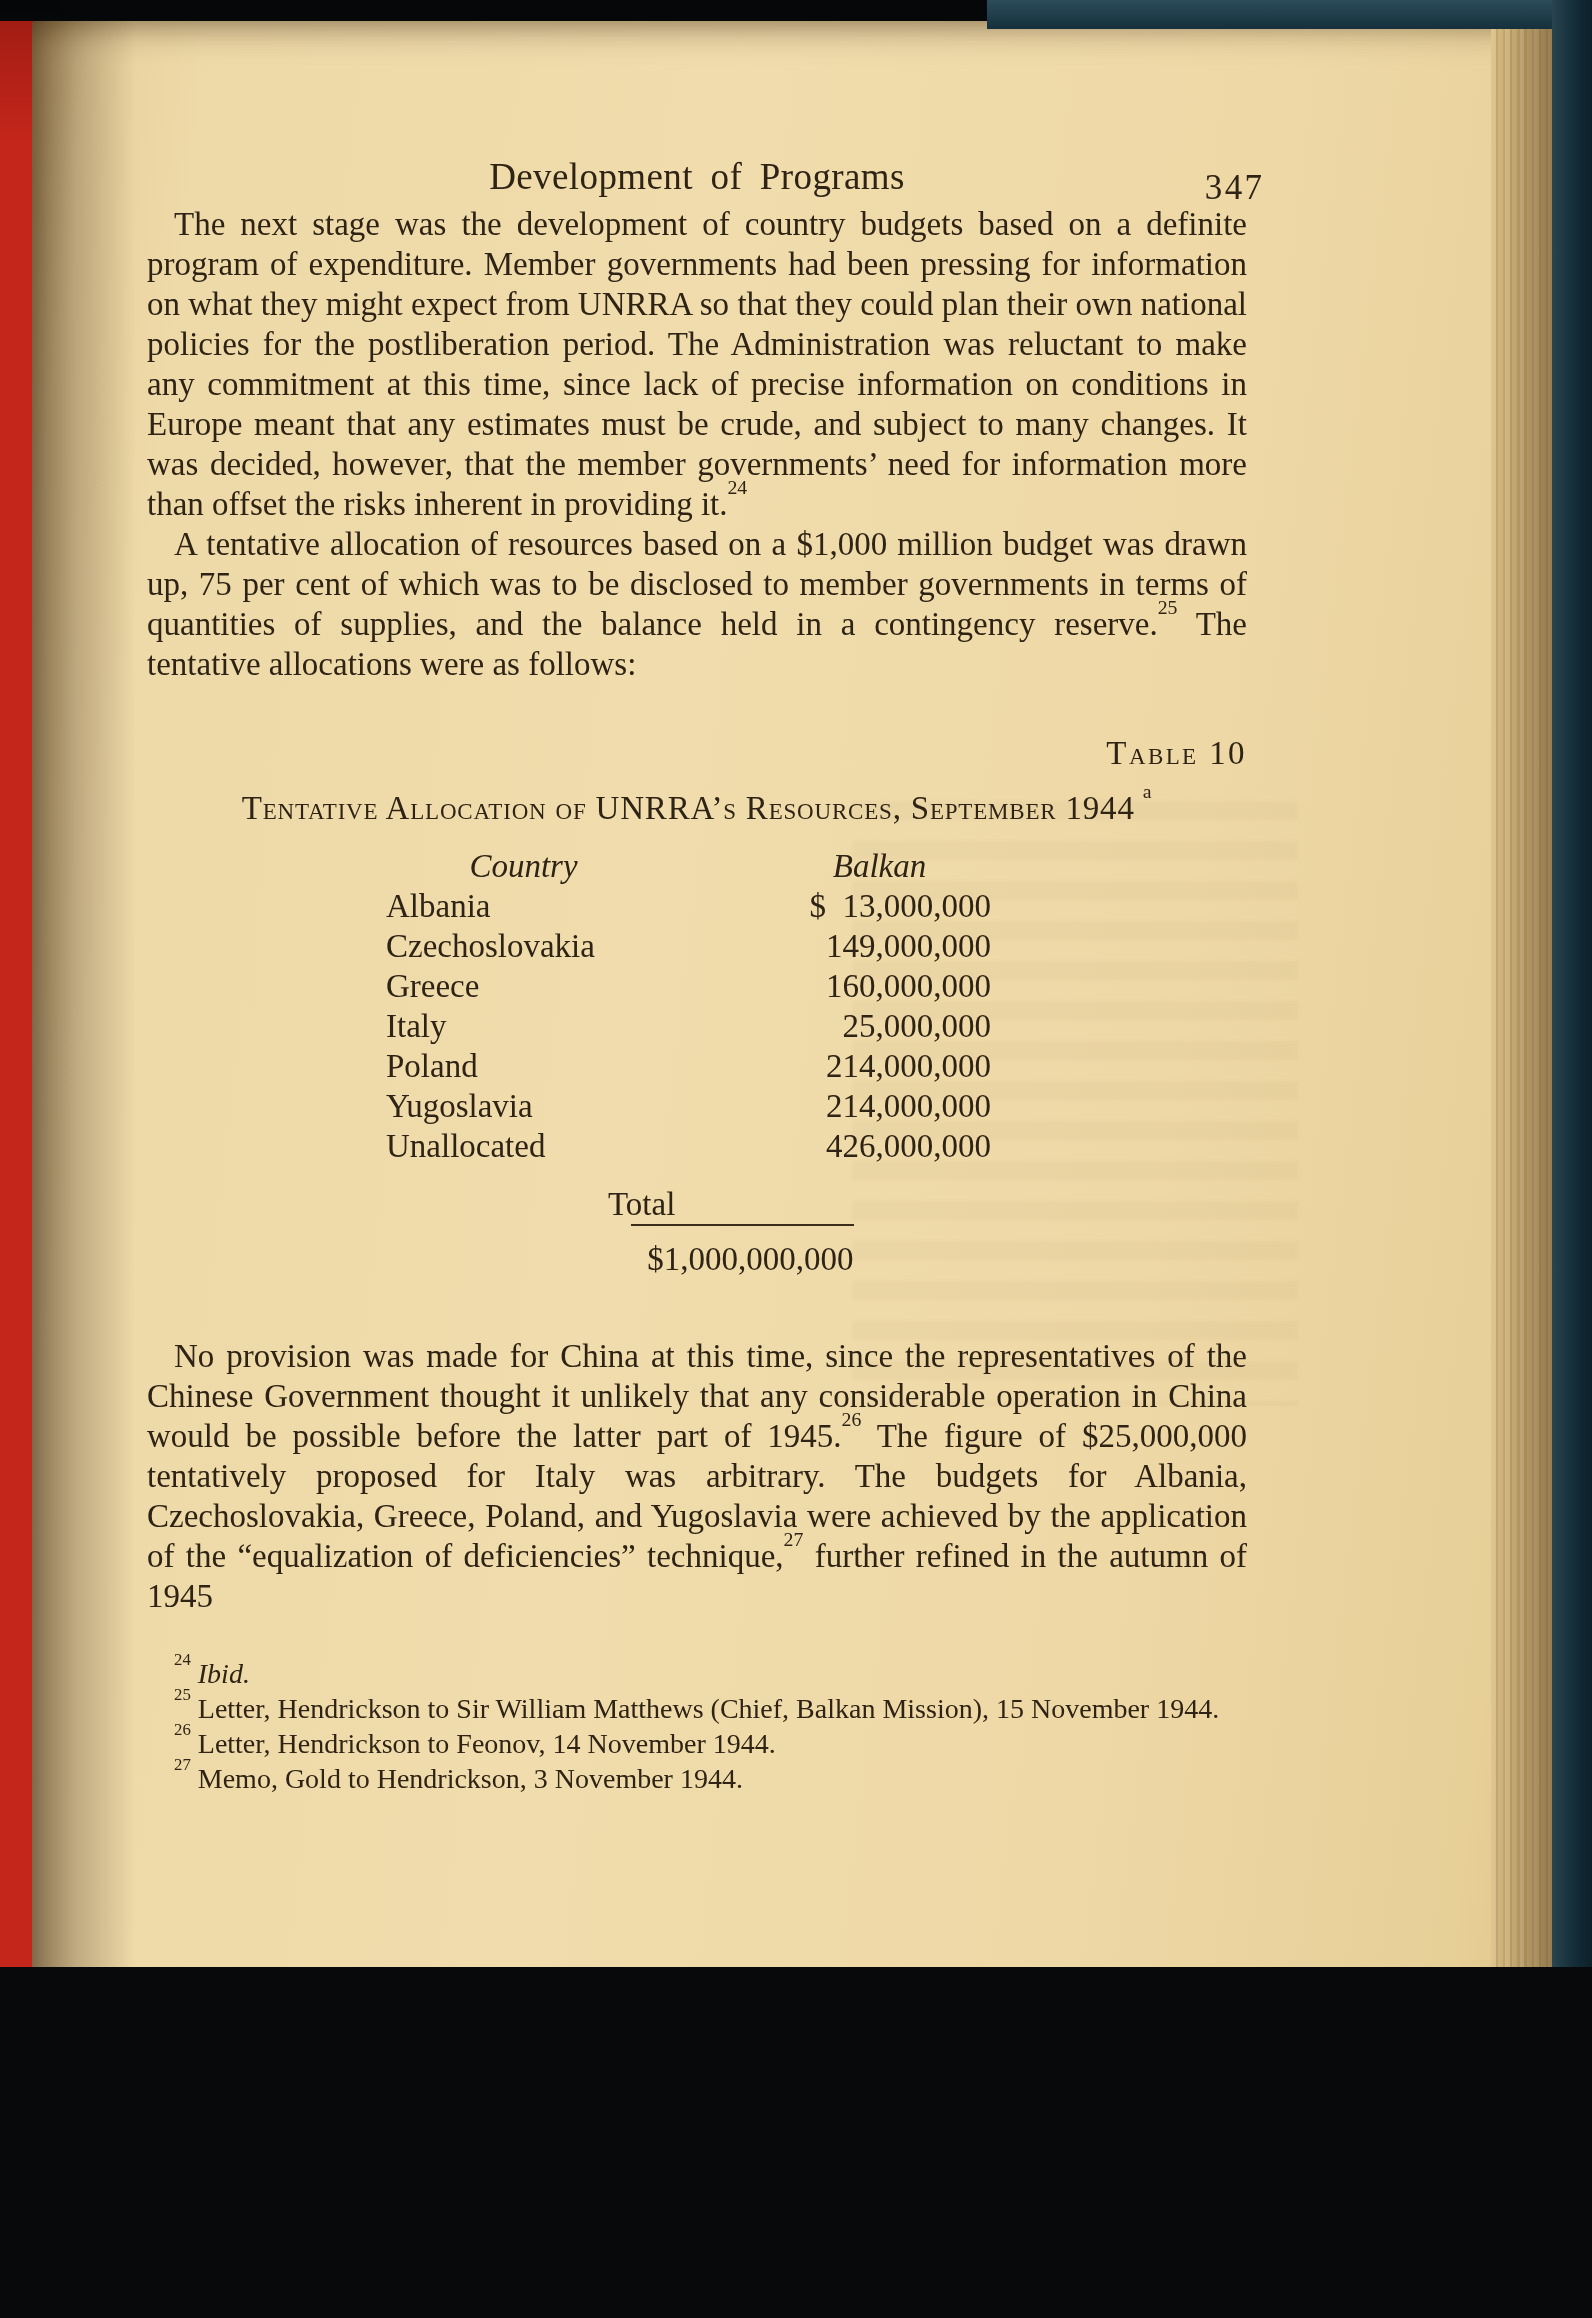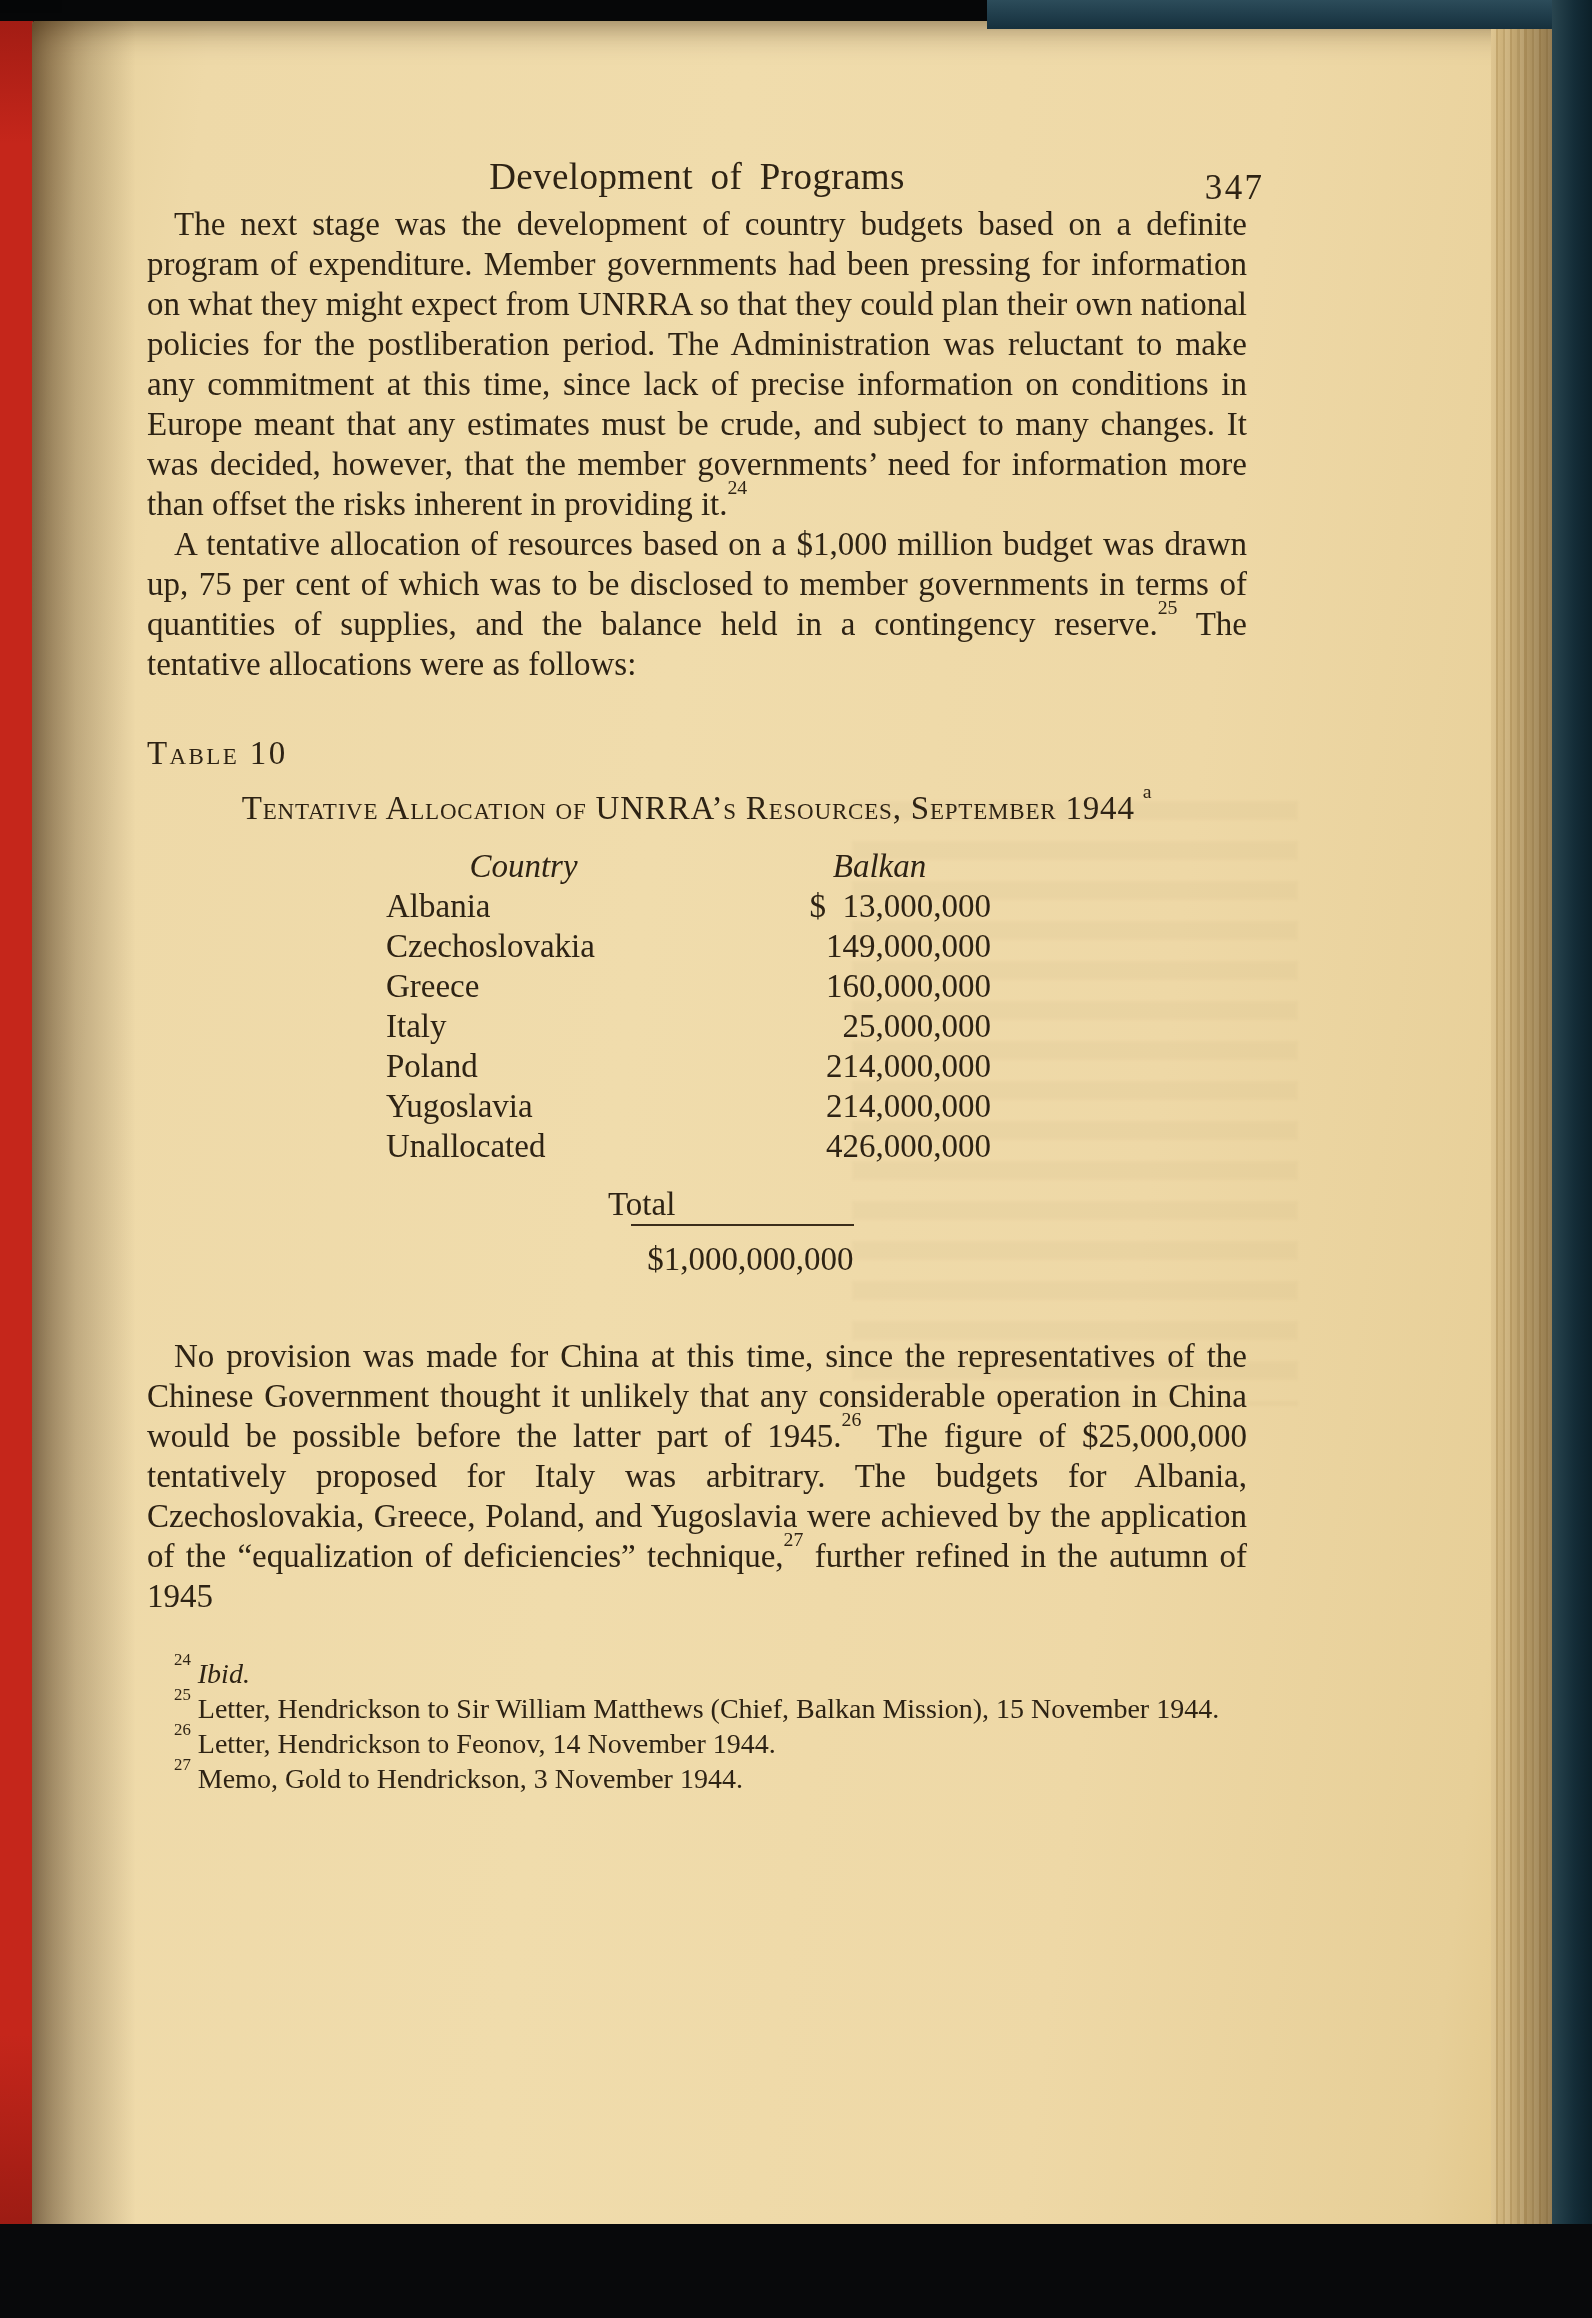--- a/index.html
+++ b/index.html
@@ -1,17 +1,17 @@
 <!DOCTYPE html>
 <html style="--paper: #eed9a8; --spine-red: #c5261b; --cover-blue: #1e3b49; --ink: #2e2314;font-size:12.7px"><head>
 <meta charset="utf-8">
 <style>
   html,body { margin:0; padding:0; background:#08090b; }
   .scan {
-    position:relative; width:1592px; height:2224px; overflow:hidden;
+    position:relative; width:1592px; height:1967px; overflow:hidden;
     background:#08090b;
     font-family:"Liberation Serif","DejaVu Serif",serif;
     color:var(--ink,#2e2314);
   }
   
   .spine-red {
     position:absolute; left:0; top:4.8px; width:33px; height:2307px; z-index:1;
     background:linear-gradient(180deg,#9e1b13 0%,var(--spine-red,#c5261b) 6%,var(--spine-red,#c5261b) 88%,#8a1710 100%);
   }
   .top-strip { position:absolute; left:0; top:0; width:995px; height:21px; background:#060708; z-index:4; }
@@ -60,21 +60,21 @@
   .running-title { font-size:37px; word-spacing:8px; letter-spacing:0.4px; }
   .pageno { position:absolute; right:-17.5px; top:12.7px; font-size:35px; letter-spacing:2.4px; }
 
   .body { font-size:33px; line-height:40px; text-align:justify; margin:0; }
   .indent { text-indent:27px; }
   .p3 { margin-top:57px; }
 
   sup { font-size:60%; line-height:0; position:relative; top:-0.45em; }
 
   .tablewrap { margin-top:51px; }
-  .tlabel { text-align:left; font-variant:small-caps; font-size:33px; letter-spacing:2.4px; }
+  .tlabel { text-align:right; font-variant:small-caps; font-size:33px; letter-spacing:2.4px; }
   .ttitle { text-align:center; font-variant:small-caps; font-size:33px; letter-spacing:0.8px; margin-top:17.5px; }
   .tnote { margin-left:8px; font-variant:normal; }
   .ttable { width:605px; margin-left:239px; margin-top:19px; font-size:33px; }
   .trow { display:flex; line-height:40px;align-items:center; }
   .tc { width:275px; }
   .ta { width:223px; margin-left:107px; text-align:right; }
   .thead .tc, .thead .ta { font-style:italic; text-align:center; }
   .total { margin-top:9.6px;flex-direction:column; }
   .total .tc { padding:8.8px 0 0 57px; box-sizing:border-box; }
   .total .ta { border-top:2.4px solid #3b2d1a; padding-top:13px; }

